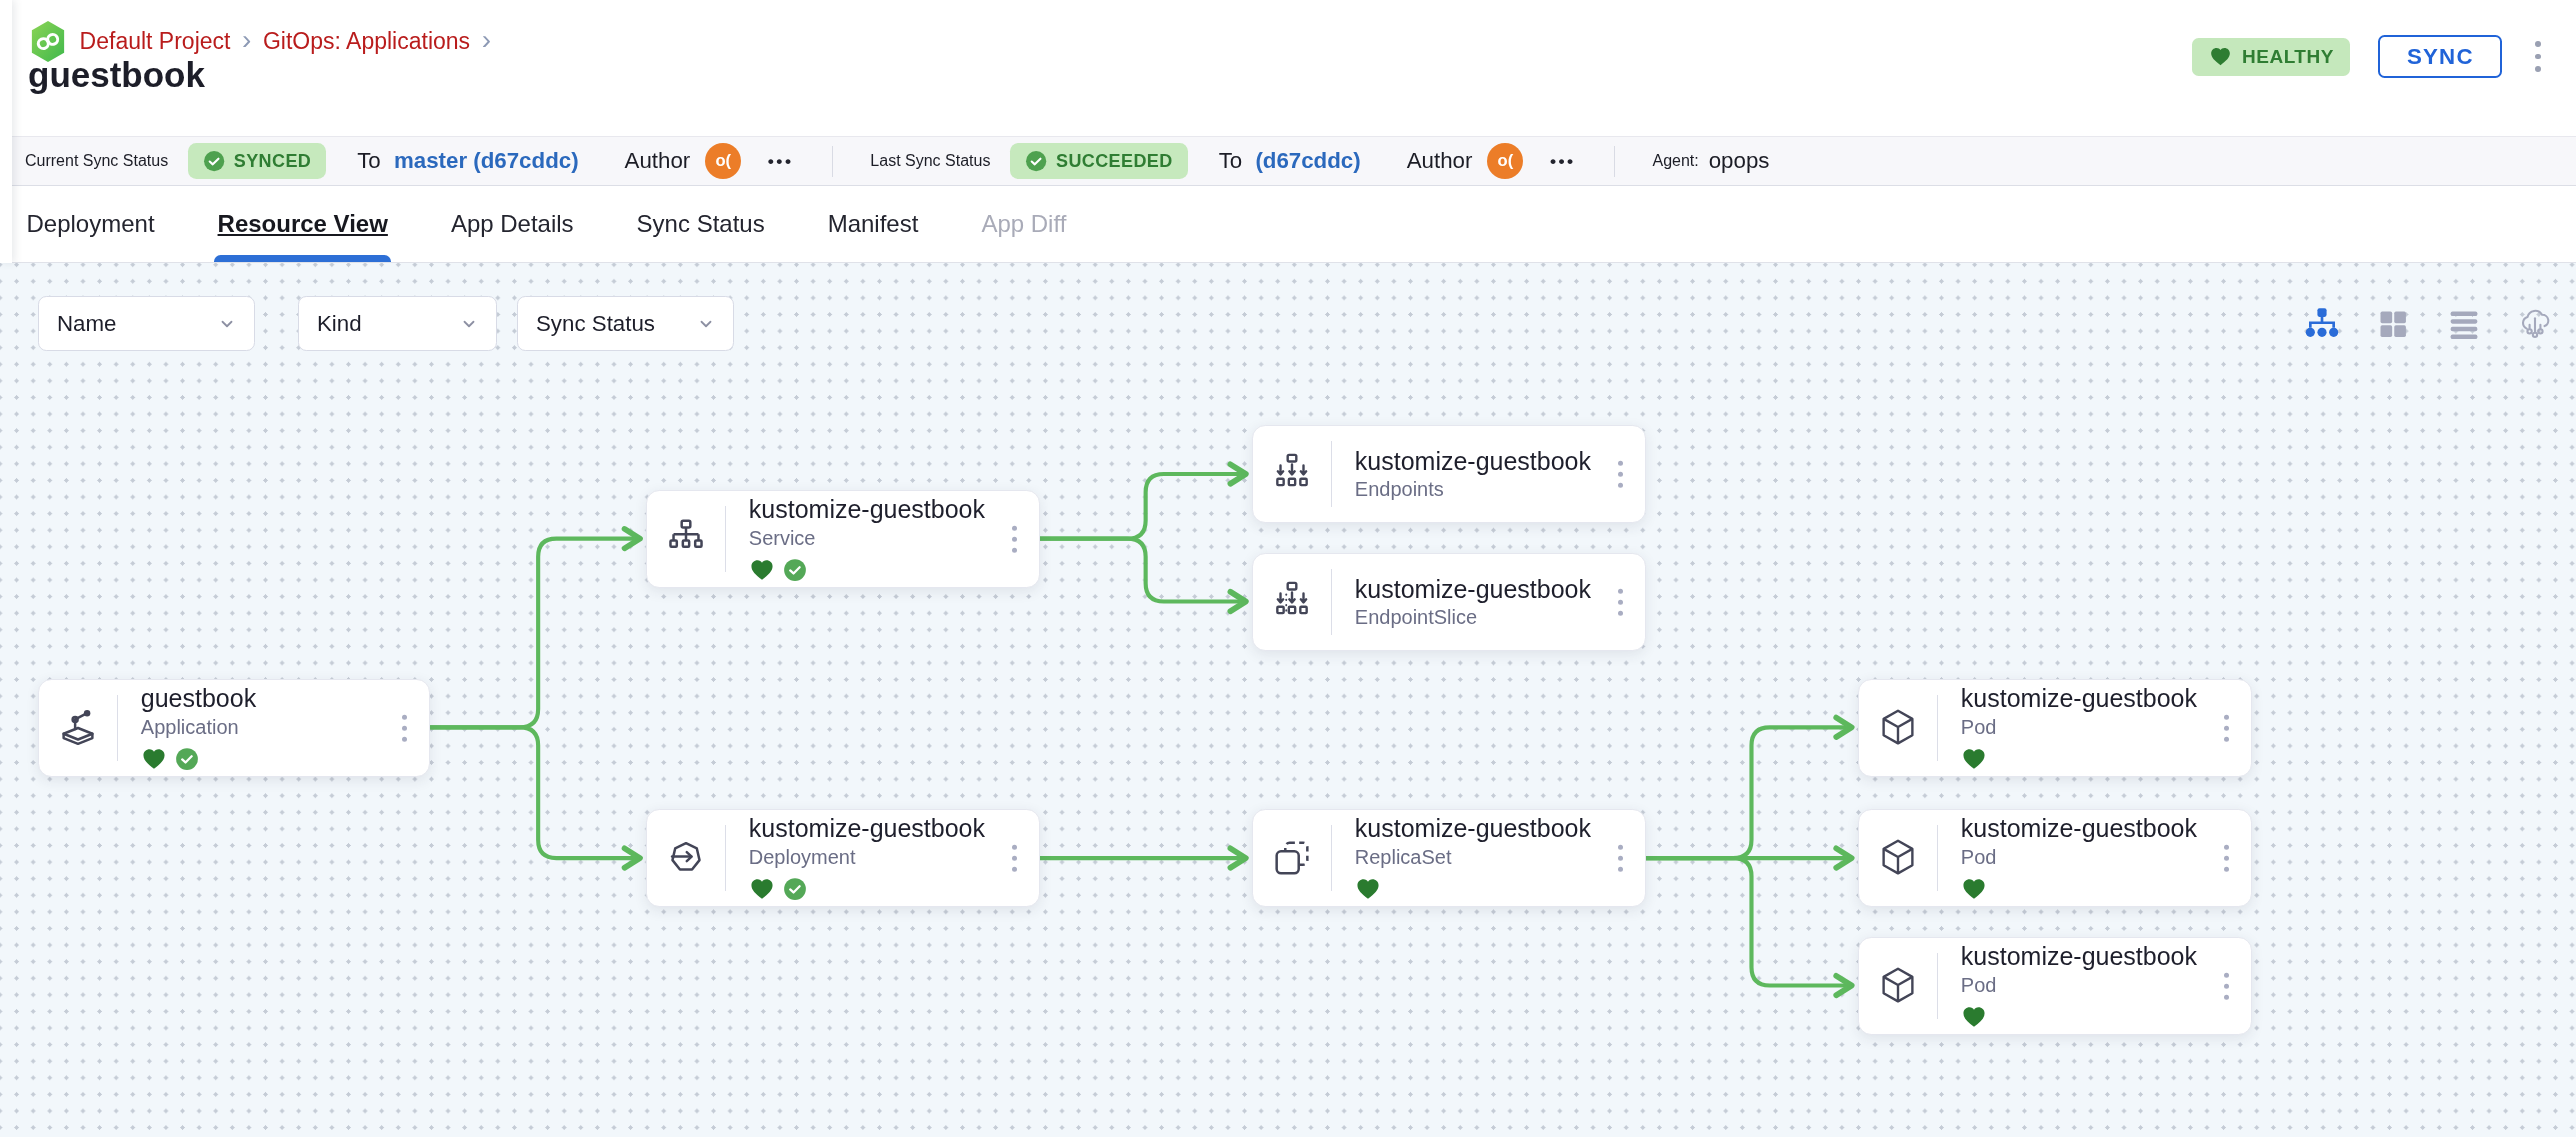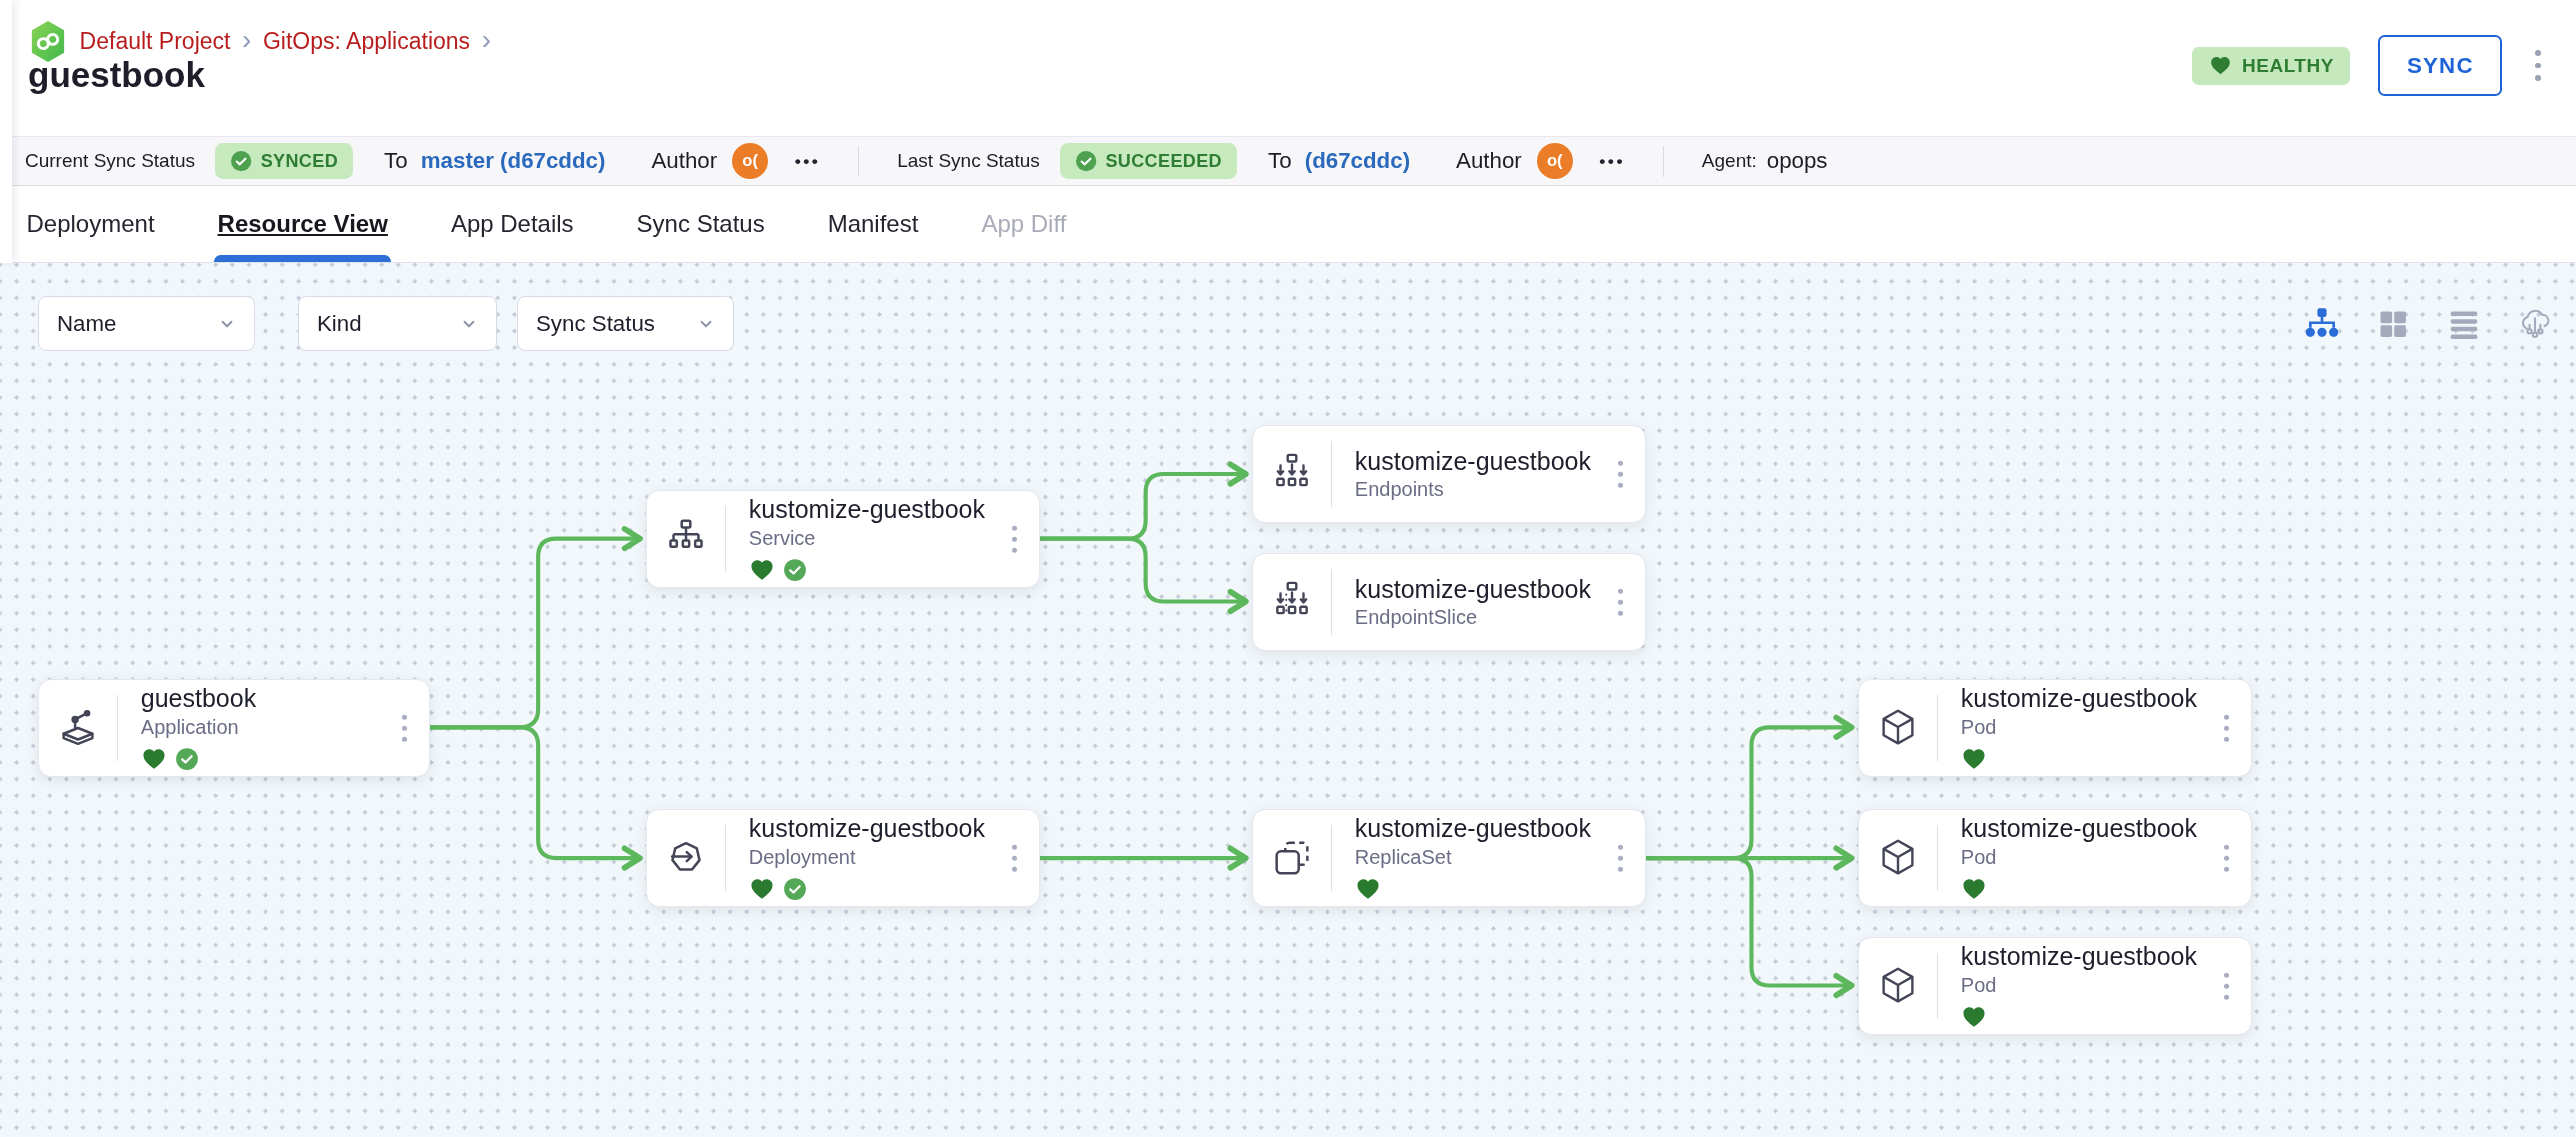--- a/index.html
+++ b/index.html
@@ -15,31 +15,31 @@
   .breadcrumb { position:absolute; left:28px; top:20px; display:flex; align-items:center; gap:11.6px; }
   .proj-icon { width:40px; height:43px; }
   .crumb-link { font-size:23px; color:#b91c1c; text-decoration:none; cursor:pointer; }
   .crumb-sep { font-size:28px; color:#8d9ab5; line-height:1; padding-bottom:3.3px; }
   .page-title { position:absolute; left:28px; top:55px; font-size:35px; font-weight:bold; color:#1d1e29; }
 
   .header-actions { position:absolute; right:30px; top:35px; display:flex; align-items:center; gap:28px; }
   .health-badge { display:flex; align-items:center; gap:10px; background:#c5e8bc; border-radius:6.6px;
     height:38px; padding:0 16.6px; font-size:19px; font-weight:bold; color:#2f7d33; letter-spacing:0.5px; }
   .health-badge svg { width:23px; height:23px; color:#2e7d32; }
-  .sync-btn { background:#fff; border:2px solid #2063d8; border-radius:6.6px; height:61px; padding:0 26.5px;
+  .sync-btn { background:#fff; border:2px solid #2063d8; border-radius:6.6px; height:43px; padding:0 26.5px;
     font-size:22.3px; font-weight:bold; color:#2063d8; letter-spacing:1.2px; cursor:pointer;
     font-family:inherit; }
   .kebab-v { display:flex; flex-direction:column; gap:6.6px; cursor:pointer; padding:5px; }
   .kebab-v i { width:5.8px; height:5.8px; border-radius:50%; background:#9aa0b2; }
 
   
   .status-bar { position:absolute; left:0; top:136px; width:100%; height:50px; background:#f7f7fa;
     border-top:0.8px solid #e8e8ee; border-bottom:0.8px solid #dcdee6; display:flex; align-items:center;
     padding-left:25px; z-index:5; }
-  .sb-label { font-size:19px; color:#1c1d26; margin-right:20px; white-space:nowrap; }
+  .sb-label { font-size:16px; color:#1c1d26; margin-right:20px; white-space:nowrap; }
   .sb-badge { display:inline-flex; align-items:center; gap:8.3px; background:#c6e9bd; border-radius:8.3px;
     height:36px; padding:0 15px; font-size:18px; font-weight:bold; color:#2f7d33; letter-spacing:0.4px;
     margin-right:31px; }
   .sb-badge svg { width:22.3px; height:22.3px; color:#4ea14f; }
   .sb-to { font-size:22.3px; color:#1c1d26; margin-right:13.2px; }
   .sb-rev { font-size:22.3px; font-weight:bold; color:#2b69bd; margin-right:46px; cursor:pointer; }
   .sb-author { font-size:22.3px; color:#1c1d26; margin-right:15px; }
   .avatar { width:36px; height:36px; border-radius:50%; background:#ec7d28; color:#fff; font-size:16.6px;
     font-weight:bold; display:flex; align-items:center; justify-content:center; margin-right:26.5px; flex:none; }
   .sb-more { font-size:17.4px; font-weight:bold; color:#23242e; letter-spacing:2.5px; cursor:pointer; }

